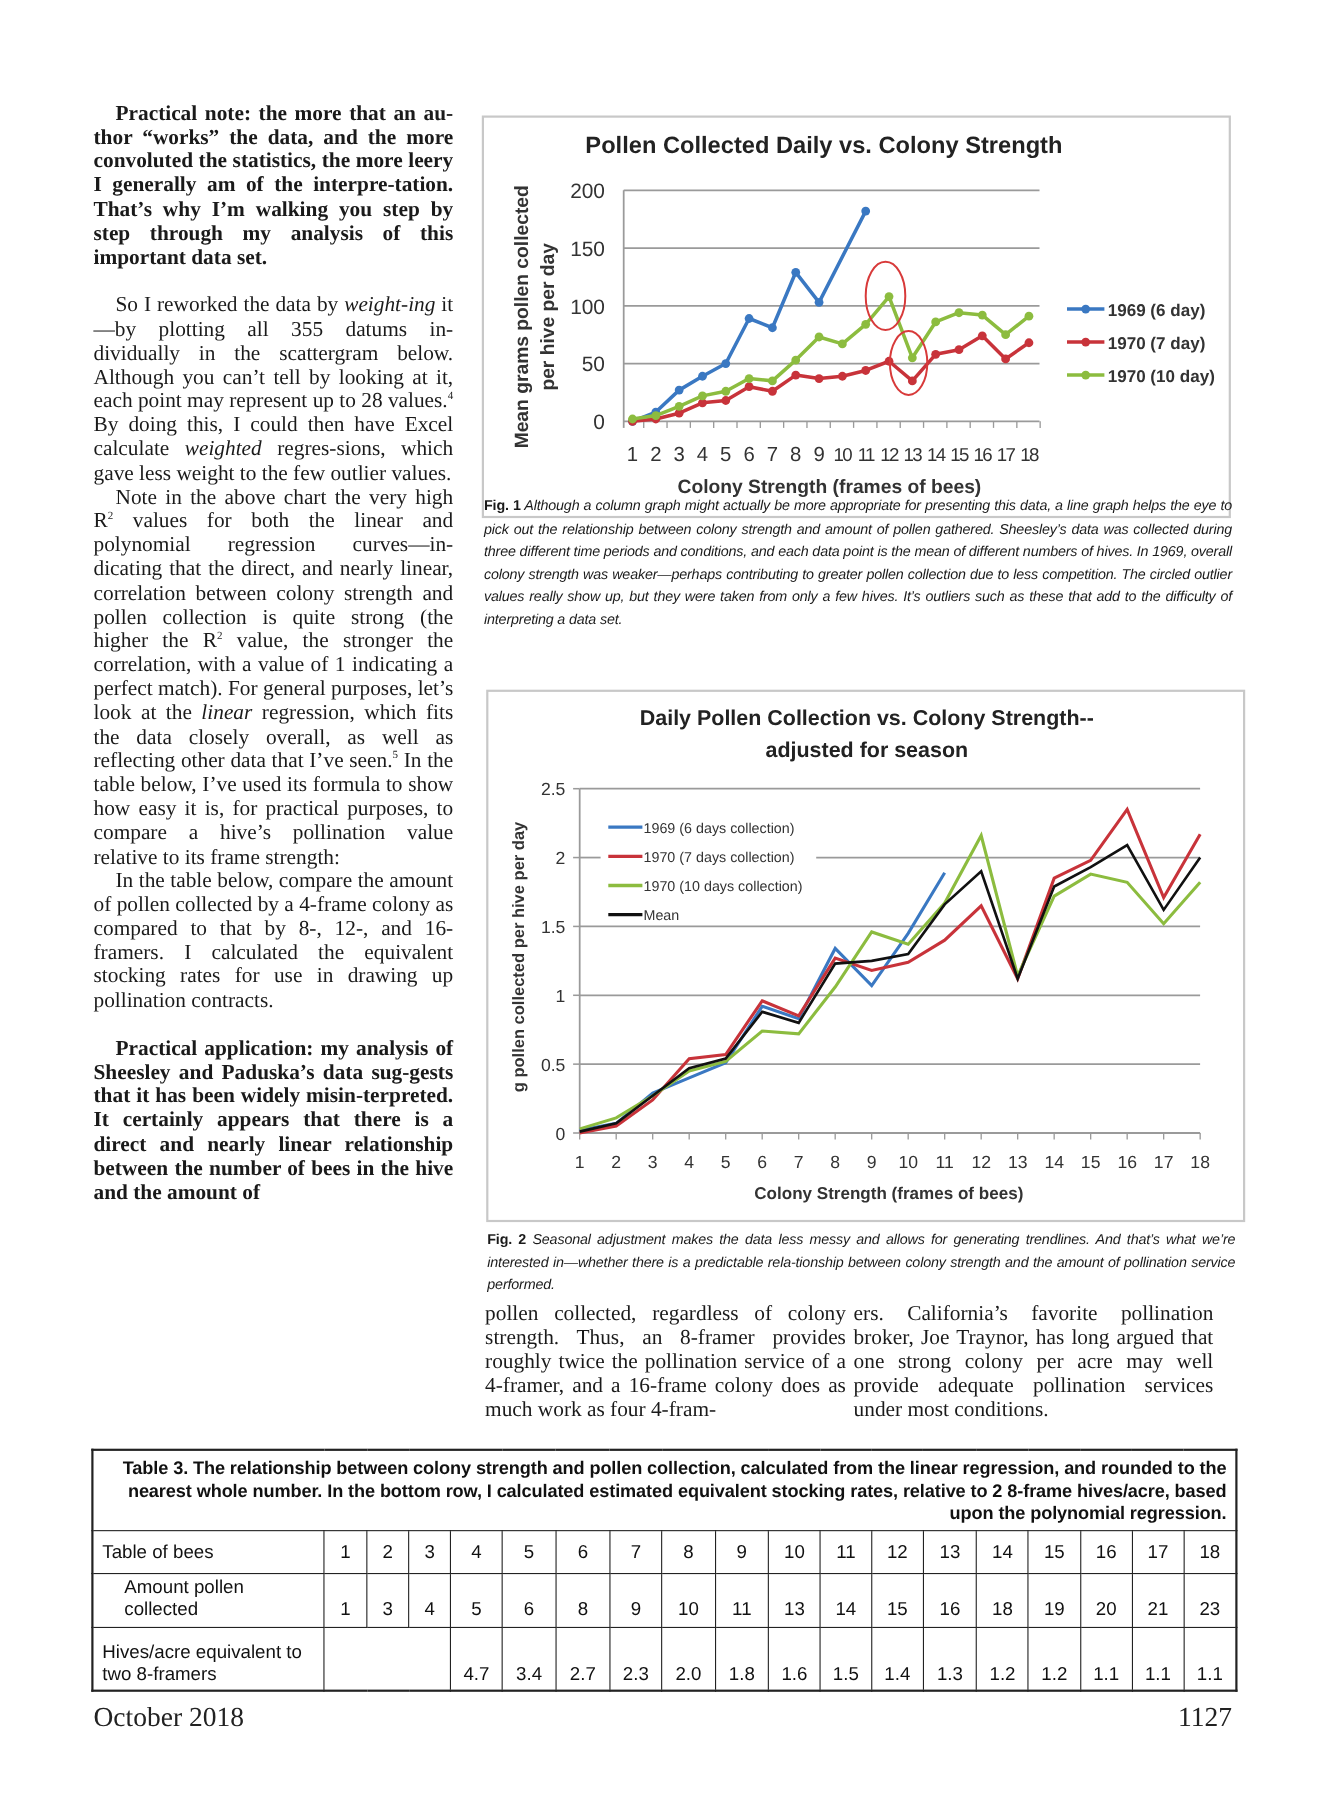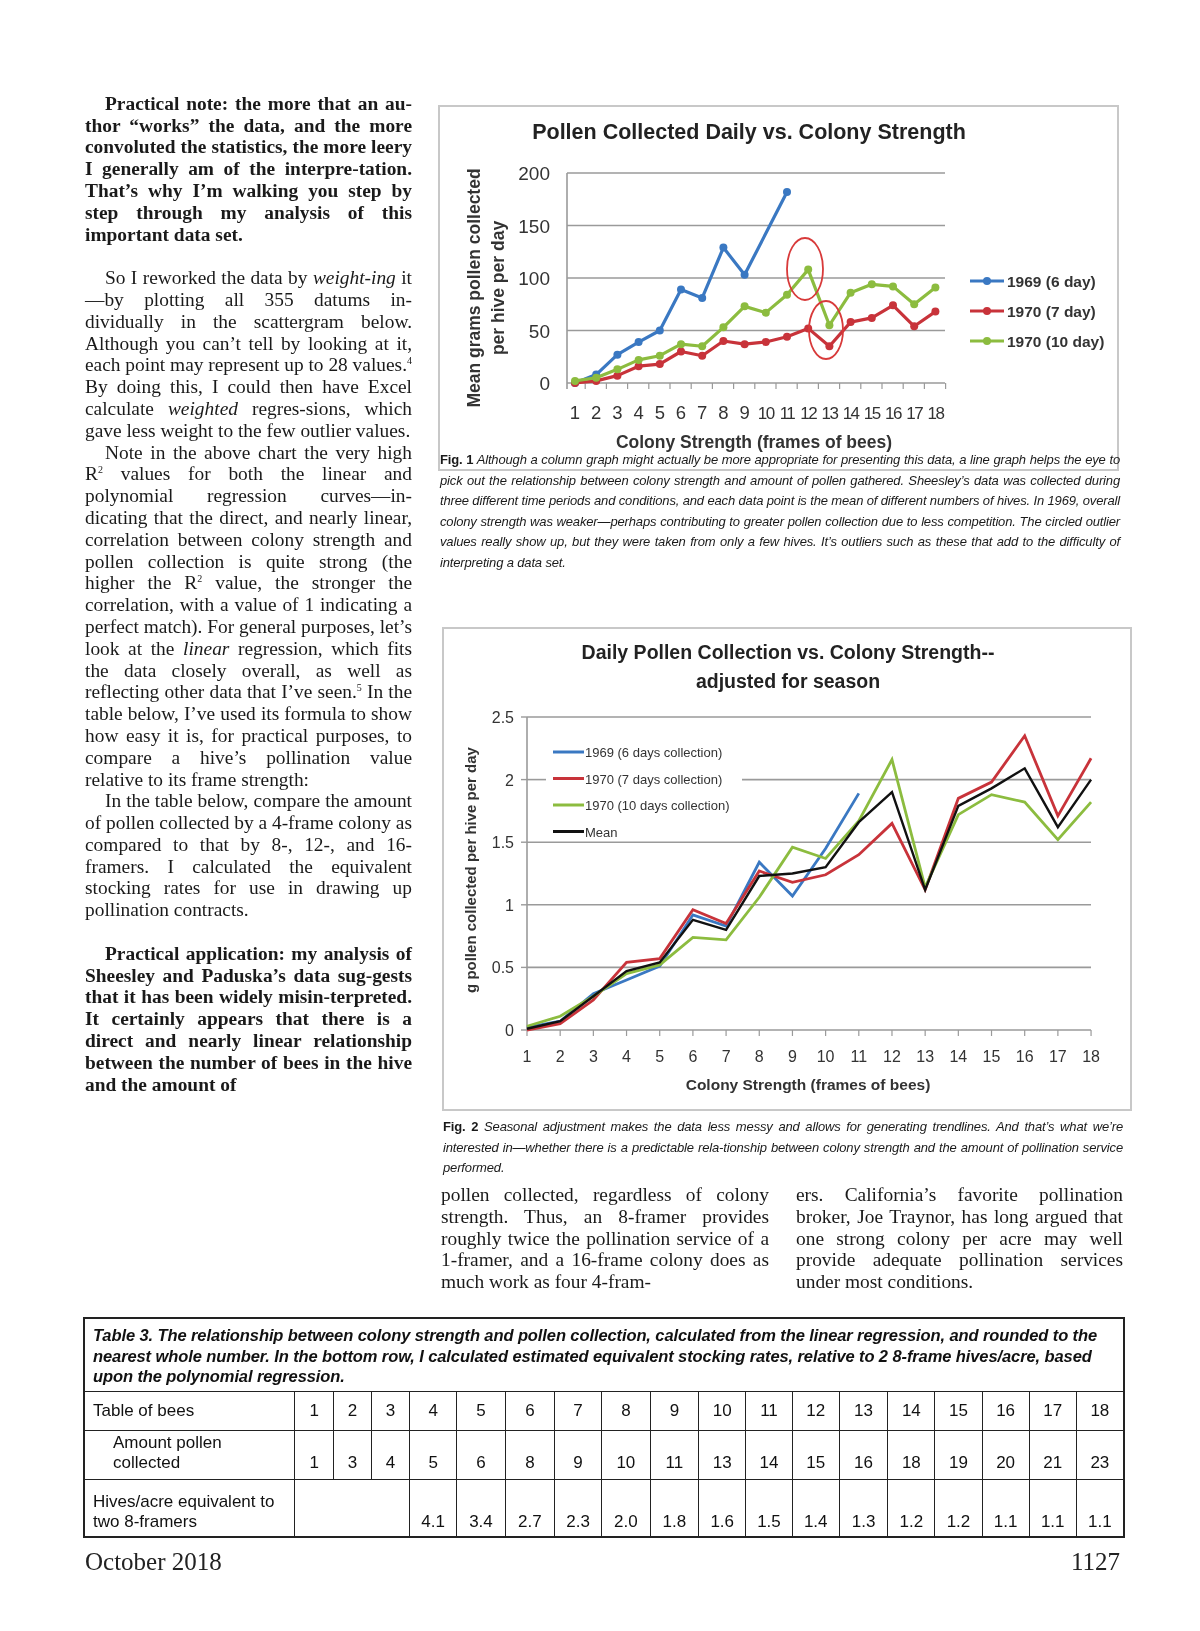--- a/index.html
+++ b/index.html
@@ -9,21 +9,21 @@
   .col .indent { text-indent: 20px; }
   .col .gap { margin-top: 21.8px; }
   .col b { font-weight: bold; }
   .col sup { font-size: 10px; line-height: 0; vertical-align: super; }
   .chart-box { position: absolute; border: 2px solid #c8c8c8; background: #fff; box-sizing: border-box; }
   .caption { position: absolute; font-family: "Liberation Sans", "DejaVu Sans", sans-serif; font-size: 13px; line-height: 20.6px; text-align: justify; font-style: italic; letter-spacing: -0.15px; }
   .caption .fig { font-style: normal; font-weight: bold; }
   svg text { font-family: "Liberation Sans", "DejaVu Sans", sans-serif; }
   table.t3 { position: absolute; left: 83px; top: 1317px; width: 1042px; border-collapse: collapse; font-family: "Liberation Sans", "DejaVu Sans", sans-serif; font-size: 17px; }
   table.t3 td { border: 1.5px solid #222; padding: 0 4px; text-align: center; color: #111; }
-  table.t3 td.hdr { text-align: left; font-weight: bold; font-size: 16.5px; line-height: 20.5px; padding: 6px 8px 4px 8px; letter-spacing: -0.1px; font-style: italic; }
+  table.t3 td.hdr { text-align: right; font-weight: bold; font-size: 16.5px; line-height: 20.5px; padding: 6px 8px 4px 8px; letter-spacing: -0.1px; }
   table.t3 td.lbl { text-align: left; padding-left: 8px; }
   table.t3 tr.r1 td { height: 38px; }
   table.t3 tr.r2 td { height: 42px; vertical-align: bottom; padding-bottom: 6px; }
   table.t3 tr.r3 td { height: 52px; vertical-align: bottom; padding-bottom: 4px; }
   table.t3 { border: 2px solid #222; }
   .footer { position: absolute; top: 1548px; font-family: "Liberation Serif", "DejaVu Serif", serif; font-size: 25px; color: #222; }
 </style>
 </head>
 <body>
 
@@ -229,22 +229,22 @@
       <text x="585" y="810" font-size="13" fill="#333">1970 (10 days collection)</text>
       <line x1="553" x2="584" y1="831.5" y2="831.5" stroke="#111111" stroke-width="3"></line>
       <text x="585" y="836.5" font-size="13" fill="#333">Mean</text>
     </svg>
 </div>
 
 <div class="caption" style="left:443px; top:1117px; width:680px;">
   <span class="fig">Fig. 2</span><span> Seasonal adjustment makes the data less messy and allows for generating trendlines. And that’s what we’re interested in—whether there is a predictable rela-tionship between colony strength and the amount of pollination service performed.</span>
 </div>
 
-<div class="col" style="left:441px; top:1184px; width:328px;">pollen collected, regardless of colony strength. Thus, an 8-framer provides roughly twice the pollination service of a 1-framer, and a 16-frame colony does as much work as four 4-fram-</div>
-<div class="col" style="left:796px; top:1184px; width:327px;">ers. California’s favorite pollination broker, Joe Traynor, has long argued that one strong colony per acre may well provide adequate pollination services under most conditions.</div>
+<div class="col" style="left:441px; top:1184px; width:328px;">pollen collected, regardless of colony strength. Thus, an 8-framer provides roughly twice the pollination service of a 4-framer, and a 16-frame colony does as much work as four 4-fram-</div>
+<div class="col" style="left:776px; top:1184px; width:327px;">ers. California’s favorite pollination broker, Joe Traynor, has long argued that one strong colony per acre may well provide adequate pollination services under most conditions.</div>
 
 <table class="t3">
   <tbody>
       <tr>
     <td class="hdr" colspan="19">Table 3. The relationship between colony strength and pollen collection, calculated from the linear regression, and rounded to the nearest whole number. In the bottom row, I calculated estimated equivalent stocking rates, relative to 2 8-frame hives/acre, based upon the polynomial regression.</td>
   </tr>
   <tr class="r1" id="trow0">
         <td class="lbl" style="width: 222px;">Table of bees</td>
         <td style="width: 38px;">1</td>
         <td style="width: 37px;">2</td>
@@ -282,21 +282,21 @@
         <td style="width: 46px;">16</td>
         <td style="width: 44px;">18</td>
         <td style="width: 44px;">19</td>
         <td style="width: 44px;">20</td>
         <td style="width: 44px;">21</td>
         <td style="width: 44px;">23</td>
       </tr>
   <tr class="r3" id="trow2">
         <td class="lbl" style="width: 222px;">Hives/acre equivalent to two 8-framers</td>
         <td colspan="3"></td>
-        <td>4.1</td>
+        <td>4.7</td>
         <td>3.4</td>
         <td>2.7</td>
         <td>2.3</td>
         <td>2.0</td>
         <td>1.8</td>
         <td>1.6</td>
         <td>1.5</td>
         <td>1.4</td>
         <td>1.3</td>
         <td>1.2</td>

